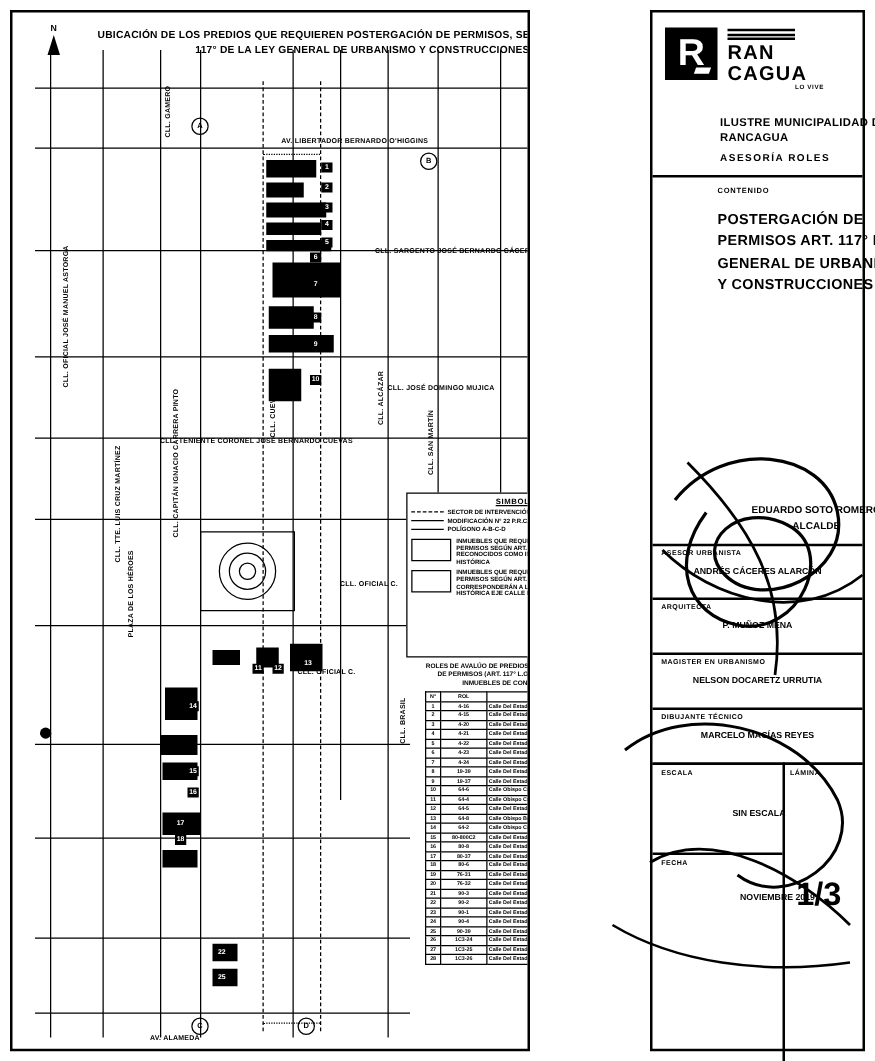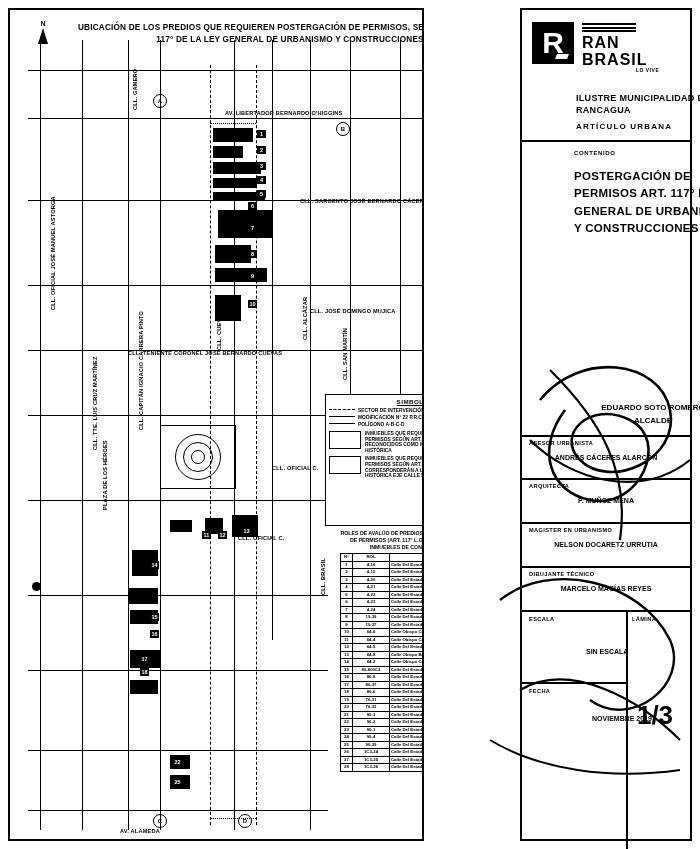--- a/index.html
+++ b/index.html
@@ -376,26 +376,26 @@
   <div class="bdr" id="side">
 
     <div id="logo">
       <div class="mark">R</div>
       <div class="bars">
           <i></i>
           <i></i>
           <i></i>
         </div>
       <div class="w1">RAN</div>
-      <div class="w2">BRASIL</div>
+      <div class="w2">CAGUA</div>
       <div class="w3">LO VIVE</div>
     </div>
 
     <div class="sideTxt" id="muni">ILUSTRE MUNICIPALIDAD DE RANCAGUA</div>
-    <div class="sideTxt" id="aseso">ARTÍCULO URBANA</div>
+    <div class="sideTxt" id="aseso">ASESORÍA ROLES</div>
     <div class="divider" style="top:130px;"></div>
     <div class="sideTxt" id="contLbl">CONTENIDO</div>
     <div class="sideTxt" id="contenido">POSTERGACIÓN DE PERMISOS ART. 117° LEY GENERAL DE URBANISMO Y CONSTRUCCIONES</div>
 
     <div class="sideTxt" id="alcalde">
       <div>EDUARDO SOTO ROMERO</div>
       <div>ALCALDE</div>
     </div>
 
     <div class="divider" style="top:425px;"></div>

